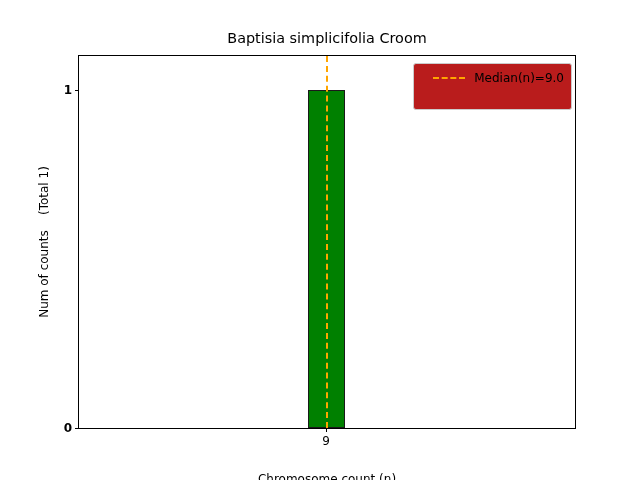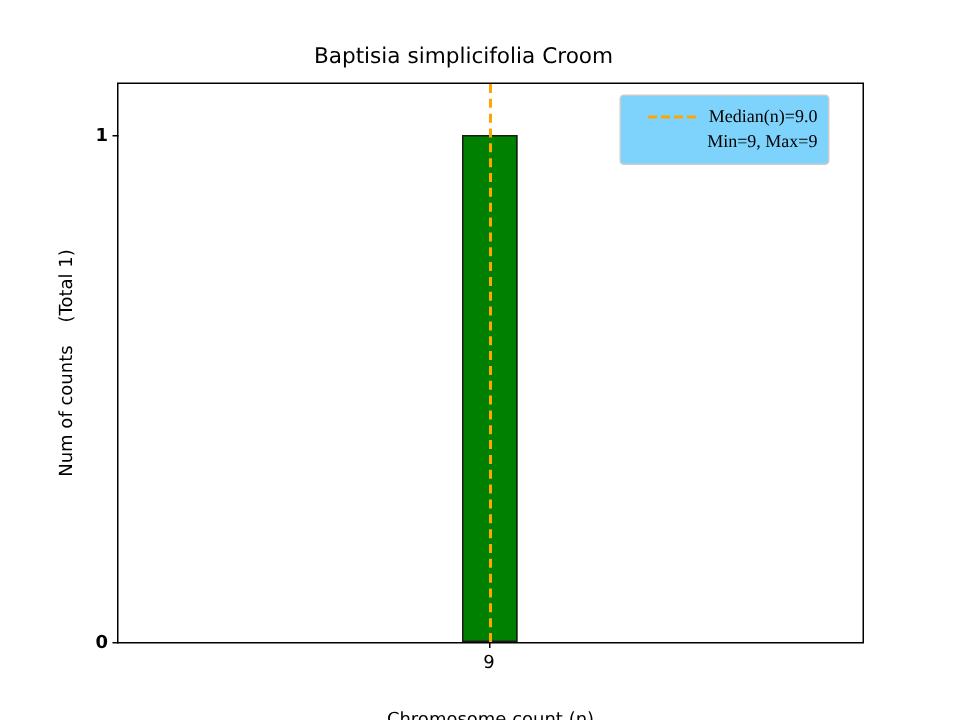--- a/index.html
+++ b/index.html
@@ -12,21 +12,21 @@
     width: 640px;
     height: 480px;
     background: #ffffff;
     font-family: "DejaVu Sans", sans-serif;
     overflow: hidden;
   }
 
   
   #chart-title {
     position: absolute;
-    left: 60px;
+    left: 78px;
     top: 30px;
     width: 498px;
     text-align: center;
     font-size: 14.4px;
     color: #000000;
     line-height: 17px;
     white-space: nowrap;
   }
 
   
@@ -139,27 +139,26 @@
     font-size: 12px;
     color: #000000;
     white-space: pre;
   }
 
   
   #legend {
     position: absolute;
     left: 412px;
     top: 62px;
-    width: 140px;
+    width: 159px;
     box-sizing: border-box;
-    background: #7dd3fc;
+    background: #b91c1c;
     border: 0.9px solid #cccccc;
     border-radius: 3px;
     padding: 5px 7px 6px 7px;
-    font-family: Liberation Serif, serif;
   }
   .legend-row {
     display: flex;
     align-items: center;
     height: 17px;
     justify-content: flex-end;
   }
   .legend-swatch {
     width: 34px;
     min-width: 34px;
@@ -213,21 +212,20 @@
       <div class="xtick-label">9</div>
     </div>
 
     <div id="legend" style="position:absolute; left:334px; top:7px;">
       <div class="legend-row">
         <span class="legend-swatch dashed"></span>
         <span class="legend-label">Median(n)=9.0</span>
       </div>
       <div class="legend-row">
         <span class="legend-swatch"></span>
-        <span class="legend-label">Min=9, Max=9</span>
       </div>
     </div>
 
   </div>
 
   <div id="xlabel">Chromosome count (n)</div>
 
   <div id="ylabel">
     <span id="ylabel-text">Num of counts    (Total 1)</span>
   </div>

